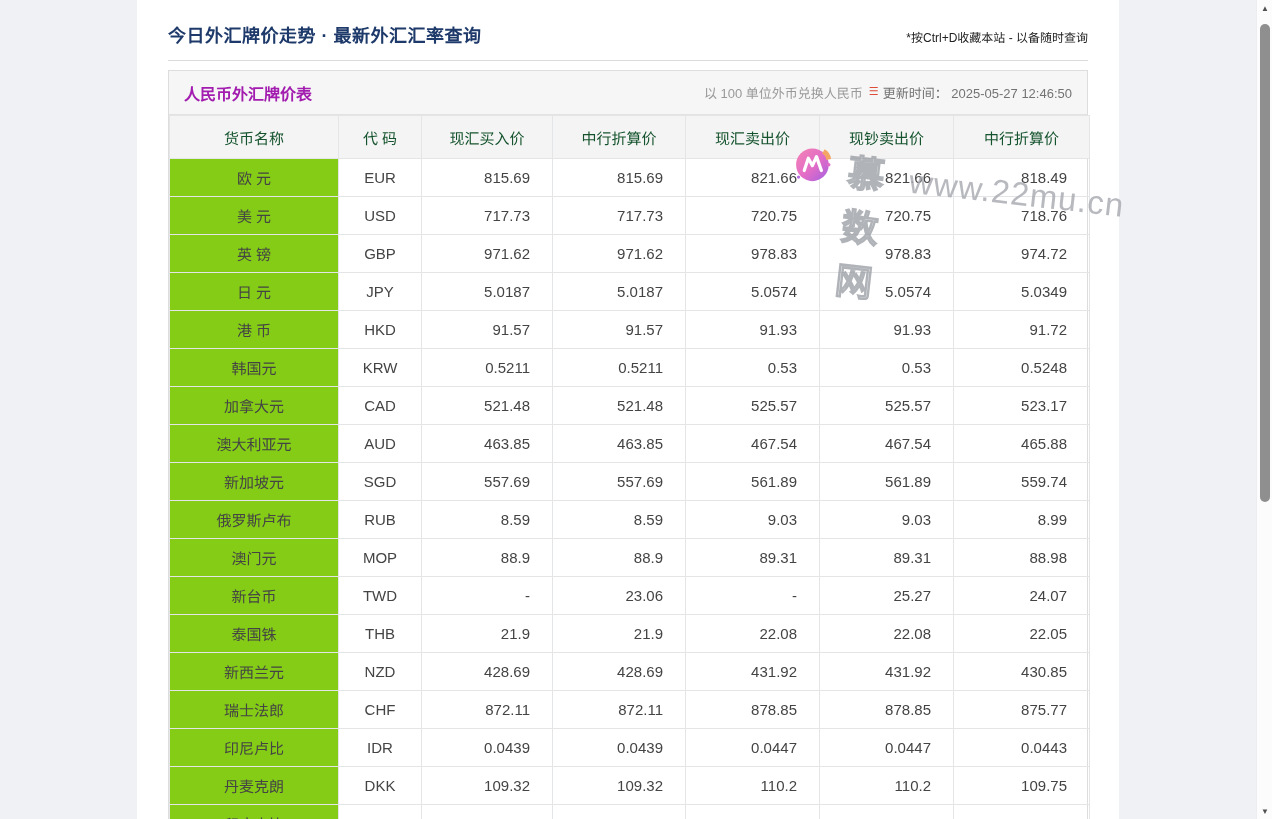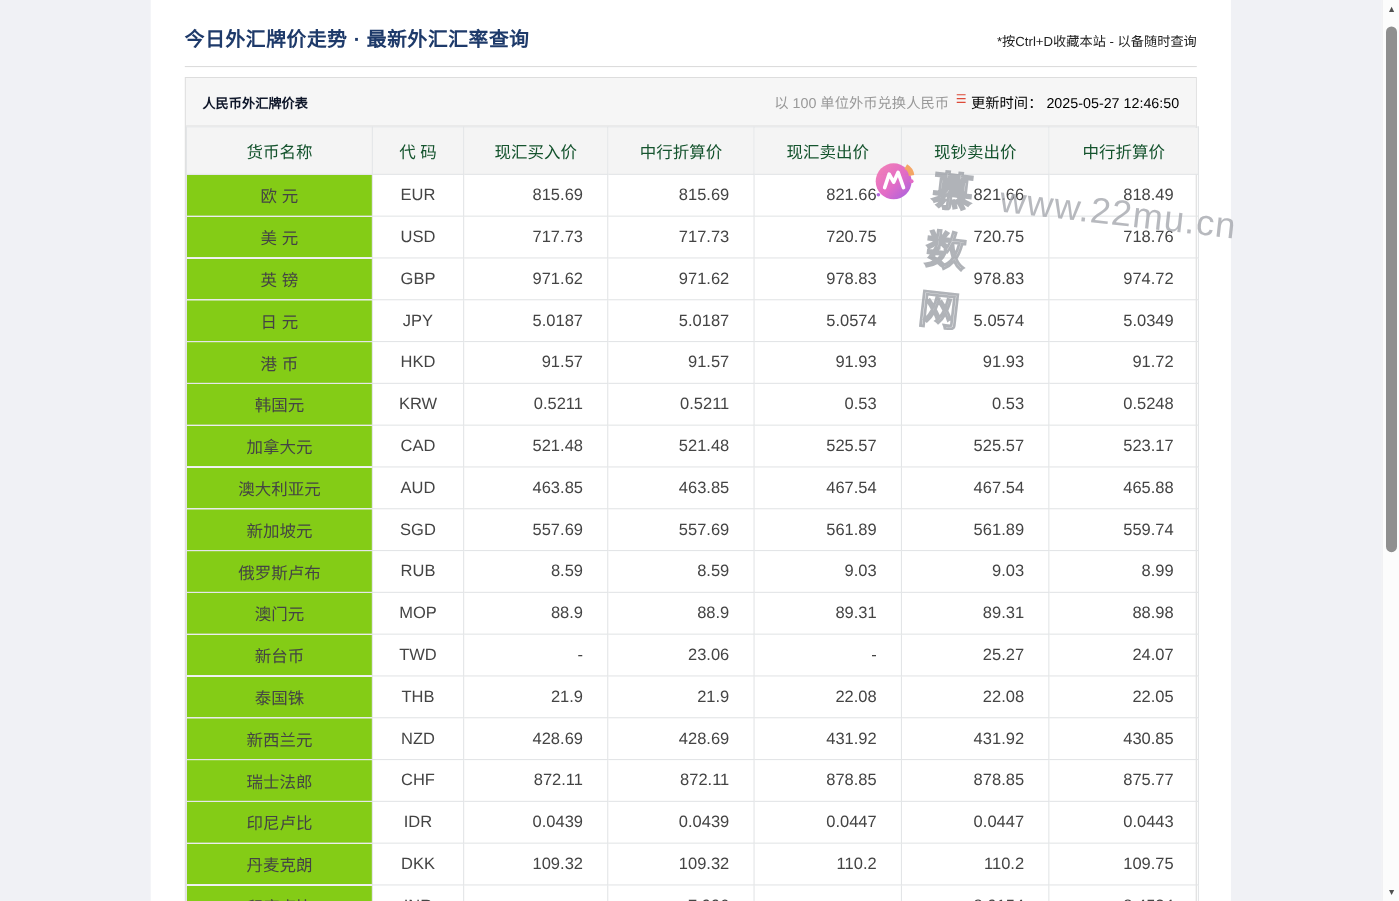--- a/index.html
+++ b/index.html
@@ -29,28 +29,28 @@
   }
   .bookmark-tip { font-size:12px; color:#222; padding-bottom:2px; }
   
   .panel { margin-top:9px; border:1px solid #dddddd; }
   .panel-header {
     height:44px; background:#f6f6f6;
     border-bottom:1px solid #e2e2e2;
     display:flex; justify-content:space-between; align-items:center;
     padding:0 15px;
   }
-  .panel-title { font-size:12px; font-weight:bold; color:#0f172a;text-align:right; }
+  .panel-title { font-size:16px; font-weight:bold; color:#a21caf;text-align:right; }
   .panel-header-right { display:flex; align-items:center; font-size:13px; }
   .unit-note { color:#999; margin-right:6px; }
   .update-icon {
     color:#dd4b39; font-size:11px; margin-right:4px; line-height:1;
     transform:translateY(-1px); display:inline-block;
   }
-  .update-note { color:#000000; }
+  .update-note { color:#737373; }
   
   table.rates { width:100%; border-collapse:collapse; table-layout:fixed; }
   table.rates th, table.rates td {
     border:1px solid #e3e5e7; font-weight:normal;
     overflow:hidden; white-space:nowrap;
   }
   table.rates th {
     height:43px; background:#f4f4f4; color:#14532d;
     font-size:15px; text-align:center;
   }

